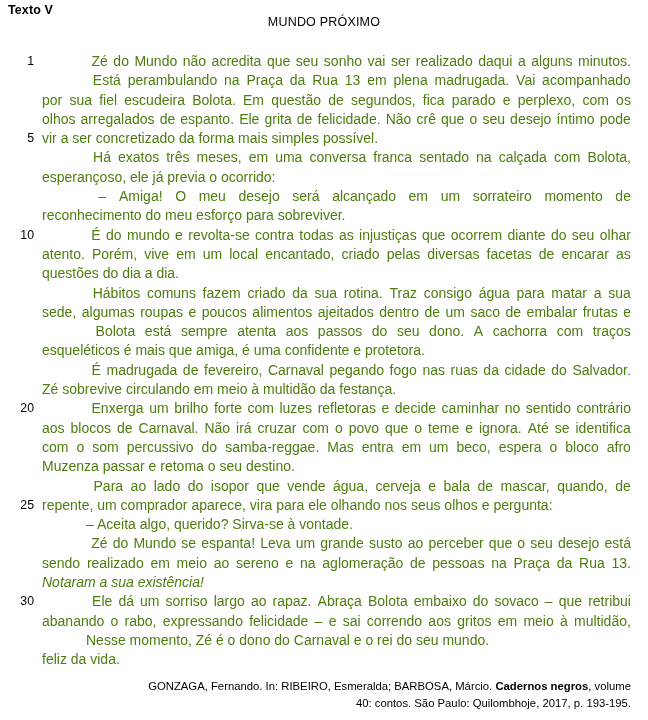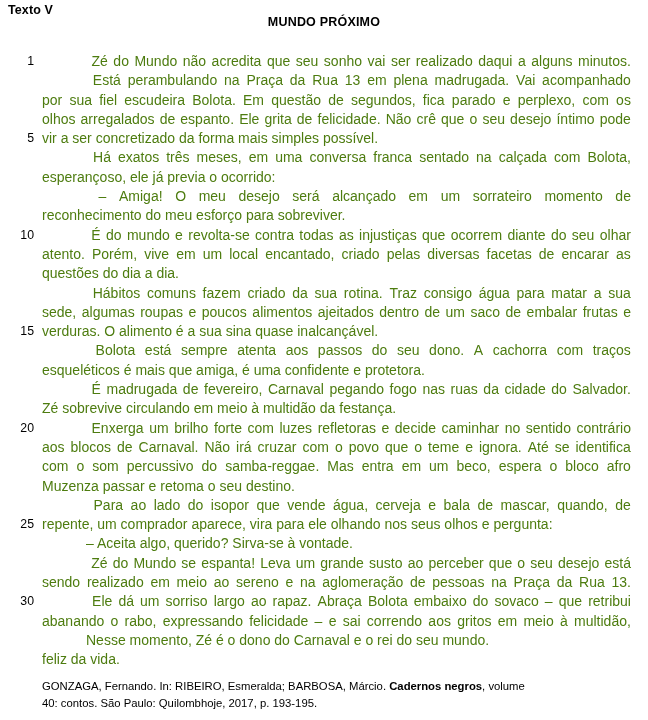--- a/index.html
+++ b/index.html
@@ -31,21 +31,21 @@
     line-height: 16px;
     letter-spacing: 0.1px;
   }
   .doc-title {
     position: absolute;
     left: 0;
     right: 0;
     top: 14px;
     text-align: center;
     font-size: 12.5px;
-    font-weight: bold;
+    font-weight: normal;
     line-height: 17px;
     letter-spacing: 0.2px;
   }
 
   
   .body-block {
     position: absolute;
     left: 0px;
     top: 52px;
     width: 648px;
@@ -96,20 +96,21 @@
   }
 
   
   .source {
     position: absolute;
     left: 42px;
     width: 589px;
     top: 678px;
     font-size: 11.3px;
     line-height: 17px;
+    text-align: right;
   }
   .source .srcline {
     display: block;
   }
   .source b {
     font-weight: bold;
   }
 </style>
 </head>
 <body>
@@ -328,24 +329,20 @@
           <span class="w">de</span>
           <span class="w">um</span>
           <span class="w">saco</span>
           <span class="w">de</span>
           <span class="w">embalar</span>
           <span class="w">frutas</span>
           <span class="w">e</span>
         </div>
       </div>
       <div class="line-row">
-        <div class="line-num">15</div>
-        <div class="line-text last"><span>verduras. O alimento é a sua sina quase inalcançável.</span></div>
-      </div>
-      <div class="line-row">
         <div class="line-num"></div>
         <div class="line-text just">
           <span class="indent"></span>
           <span class="w">Bolota</span>
           <span class="w">está</span>
           <span class="w">sempre</span>
           <span class="w">atenta</span>
           <span class="w">aos</span>
           <span class="w">passos</span>
           <span class="w">do</span>
@@ -516,20 +513,24 @@
           <span class="w">de</span>
           <span class="w">pessoas</span>
           <span class="w">na</span>
           <span class="w">Praça</span>
           <span class="w">da</span>
           <span class="w">Rua</span>
           <span class="w">13.</span>
         </div>
       </div>
       <div class="line-row">
+        <div class="line-num"></div>
+        <div class="line-text last"><span class="ital">Notaram a sua existência!</span></div>
+      </div>
+      <div class="line-row">
         <div class="line-num">30</div>
         <div class="line-text just">
           <span class="indent"></span>
           <span class="w">Ele</span>
           <span class="w">dá</span>
           <span class="w">um</span>
           <span class="w">sorriso</span>
           <span class="w">largo</span>
           <span class="w">ao</span>
           <span class="w">rapaz.</span>

